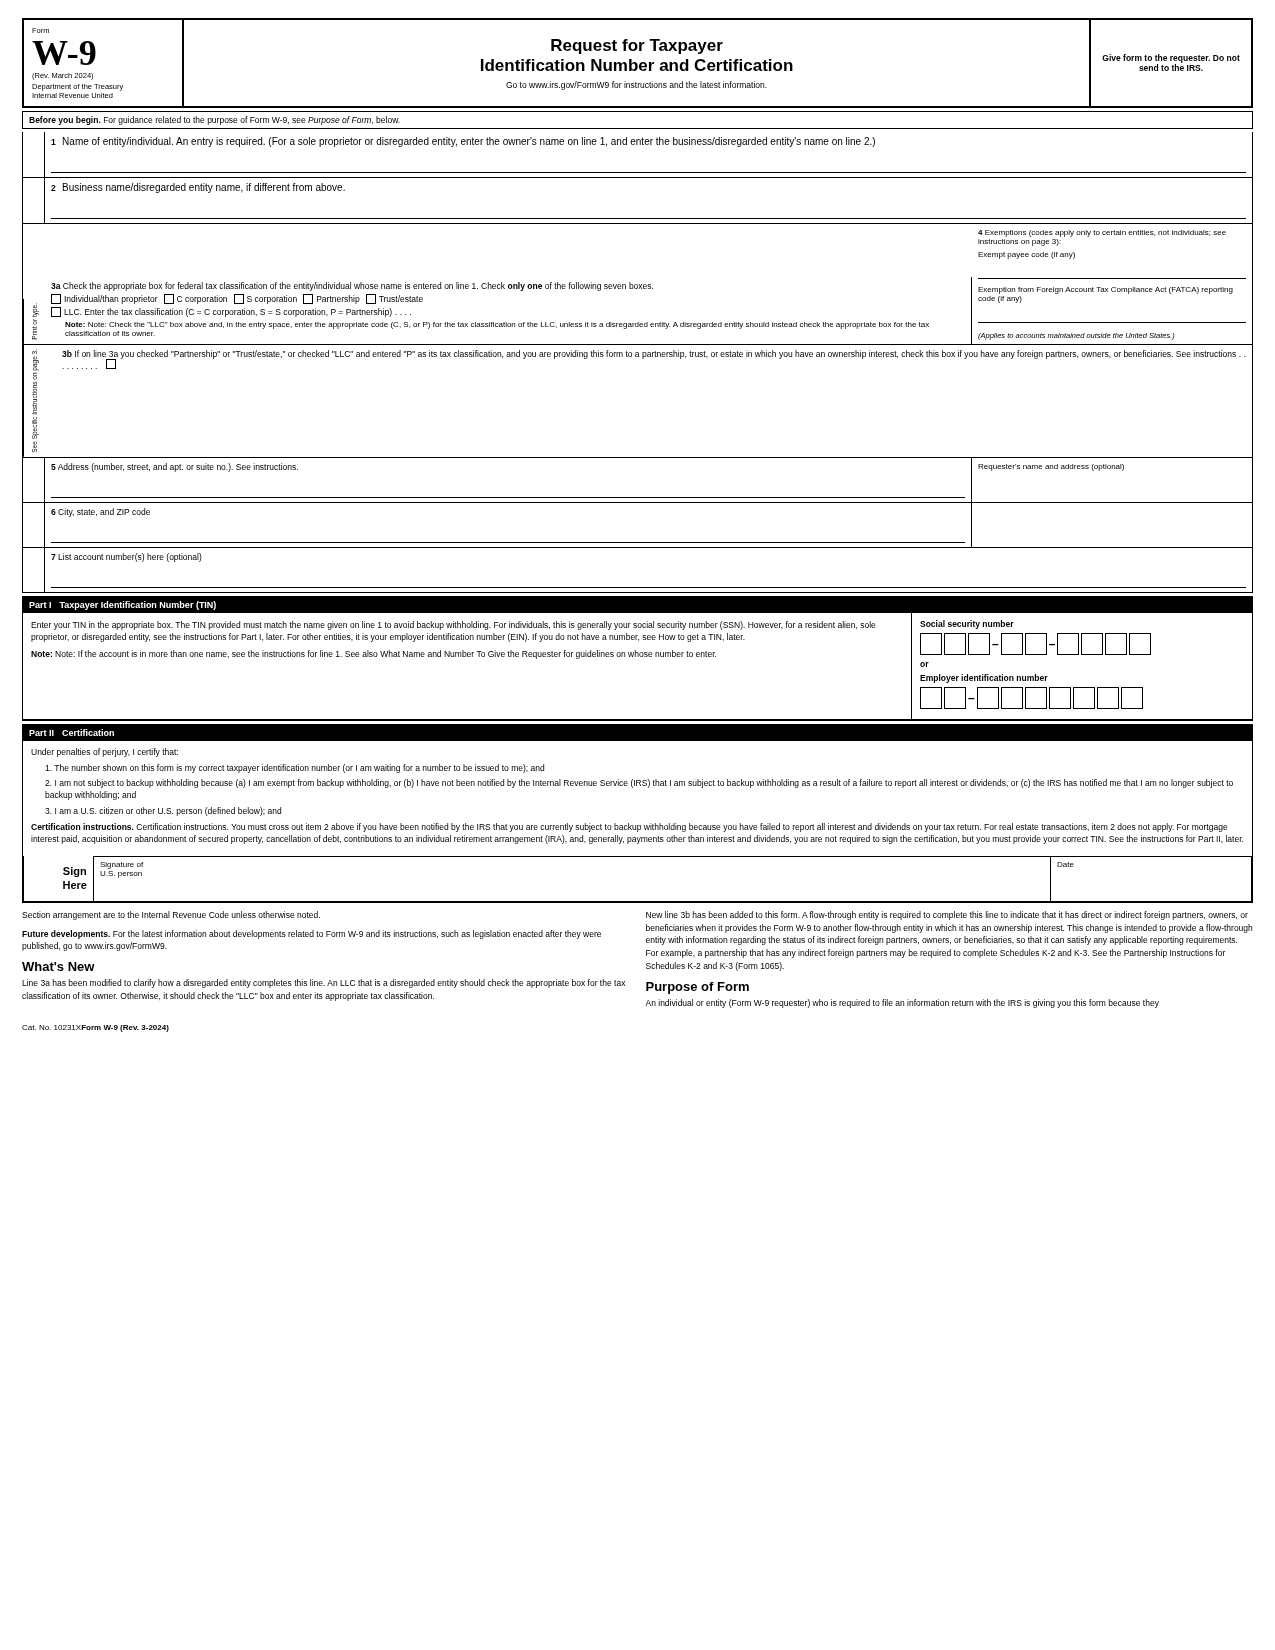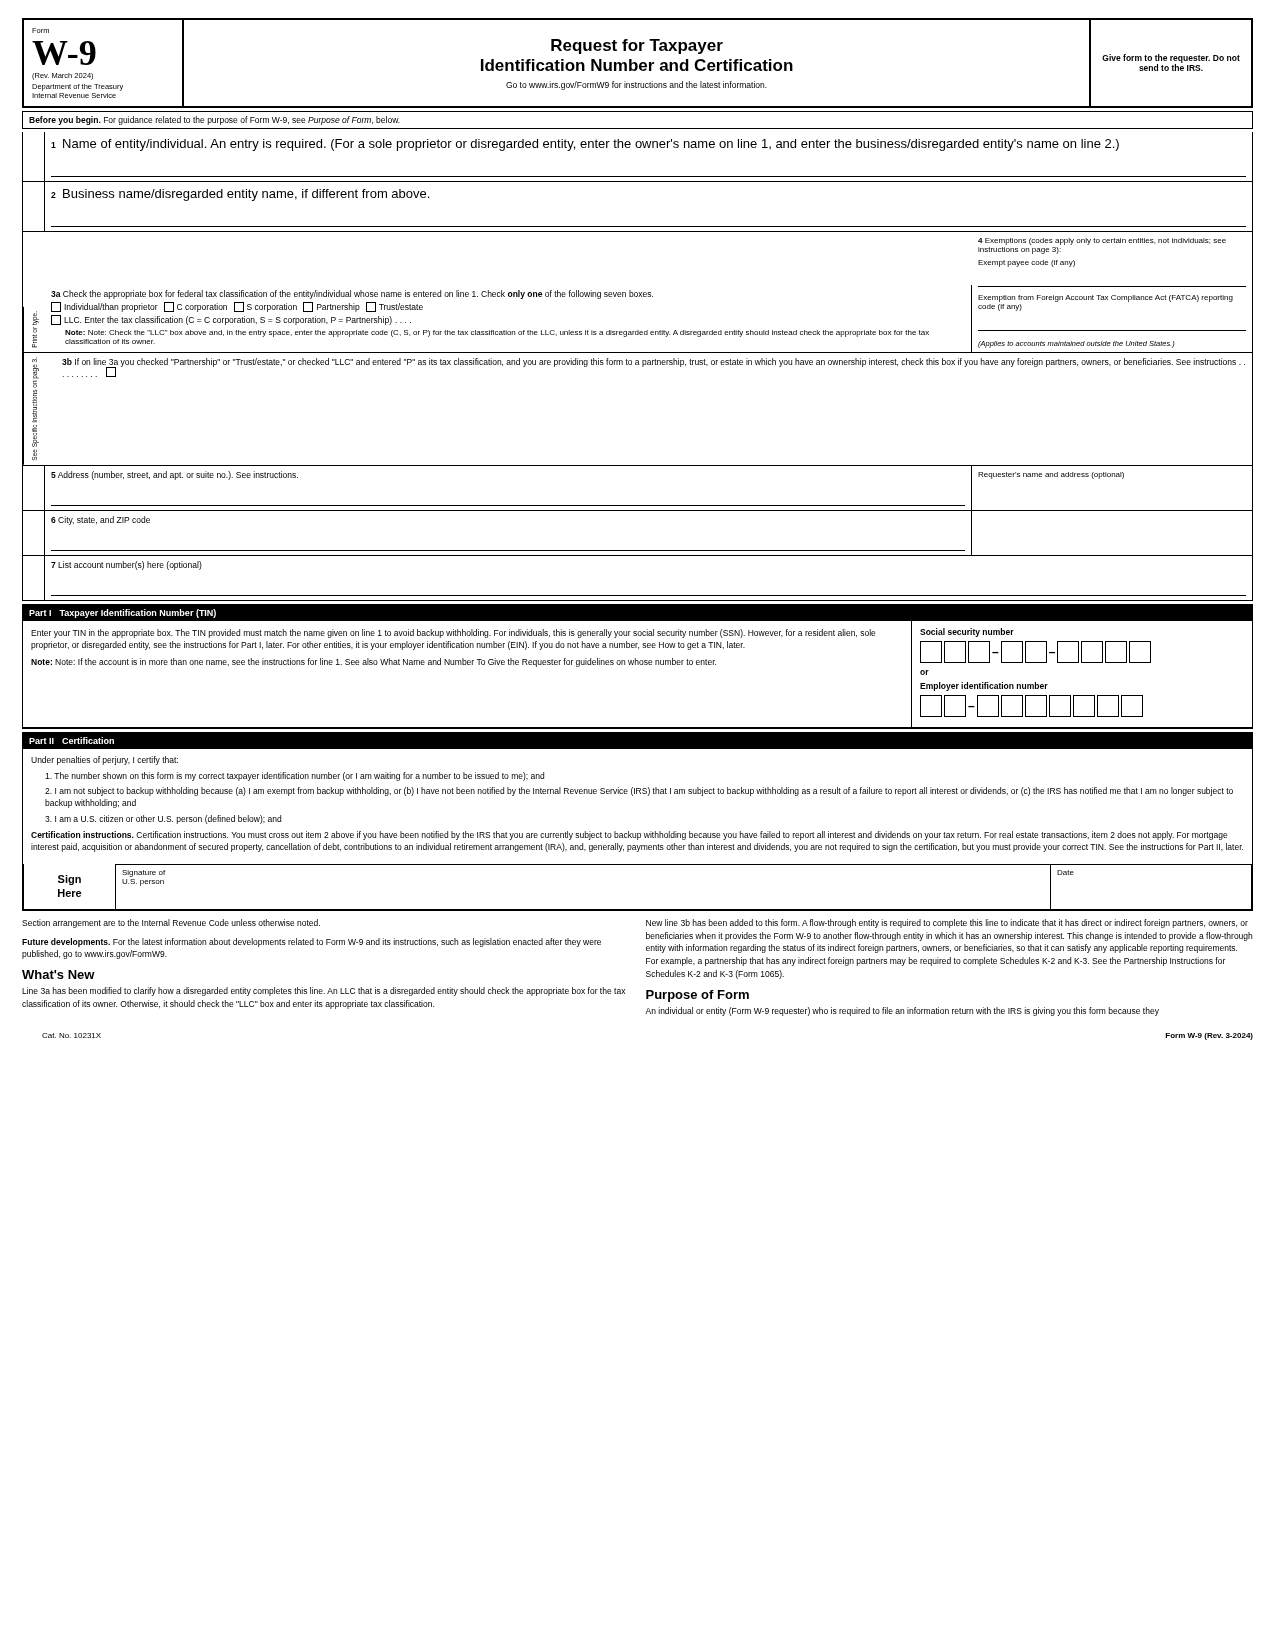--- a/index.html
+++ b/index.html
@@ -86,21 +86,21 @@
     .form-body {
       border: 1.5px solid #000;
       border-top: none;
       margin-bottom: 3px;
     }
     .field-num {
       font-weight: bold;
       margin-right: 4px;
     }
     .field-label {
-      font-size: 13px;
+      font-size: 10px;
     }
     .input-line {
       border-bottom: 1px solid #000;
       min-height: 18px;
       margin-top: 2px;
       width: 100%;
     }
     .input-line-tall {
       border-bottom: 1px solid #000;
       min-height: 24px;
@@ -221,28 +221,28 @@
       line-height: 1.4;
       margin-top: 4px;
     }
     
     .sign-section {
       display: flex;
       border: 1.5px solid #000;
       border-top: none;
     }
     .sign-label {
-      width: 92px;
+      width: 70px;
       border-right: 1px solid #000;
       padding: 4px 6px;
       font-weight: bold;
       font-size: 10px;
       display: flex;
       align-items: center;
-      justify-content: center;
+      justify-content: flex-end;
       line-height: 1.3;
       text-align: center;
     }
     .sign-fields {
       flex: 1;
       padding: 0;
     }
     
     .general-section {
       margin-top: 6px;
@@ -267,45 +267,44 @@
     .gen-body p {
       margin-bottom: 6px;
     }
     .gen-subtitle {
       font-size: 13px;
       font-weight: bold;
       margin: 6px 0 3px 0;
     }
     .footer-line {
       display: flex;
-      justify-content: space-between;
+      justify-content: flex-start;
       align-items: center;
       margin-top: 8px;
       font-size: 8px;
-      margin-left: 20px;
     }
     .bold { font-weight: bold; }
     .italic { font-style: italic; }
   </style>
 </head>
 <body>
 
 <div class="page">
 
   <div class="header">
     <div class="header-left">
       <div class="form-label">
         <span>Form</span>
       </div>
       <div class="w9-logo">
         <span class="w9-big bold">W-9</span>
       </div>
       <div style="font-size:7.5px;">(Rev. March 2024)</div>
       <div style="font-size:7.5px;margin-top:2px;">Department of the Treasury</div>
-      <div style="font-size:7.5px;">Internal Revenue Service</div>
+      <div style="font-size:7.5px;">Internal Revenue United</div>
     </div>
     <div class="header-center">
       <div class="title-main bold">Request for Taxpayer</div>
       <div class="title-sub bold">Identification Number and Certification</div>
       <div class="subtitle">Go to www.irs.gov/FormW9 for instructions and the latest information.</div>
     </div>
     <div class="header-right">Give form to the requester. Do not send to the IRS.</div>
   </div>
 
   <div class="before-begin">

